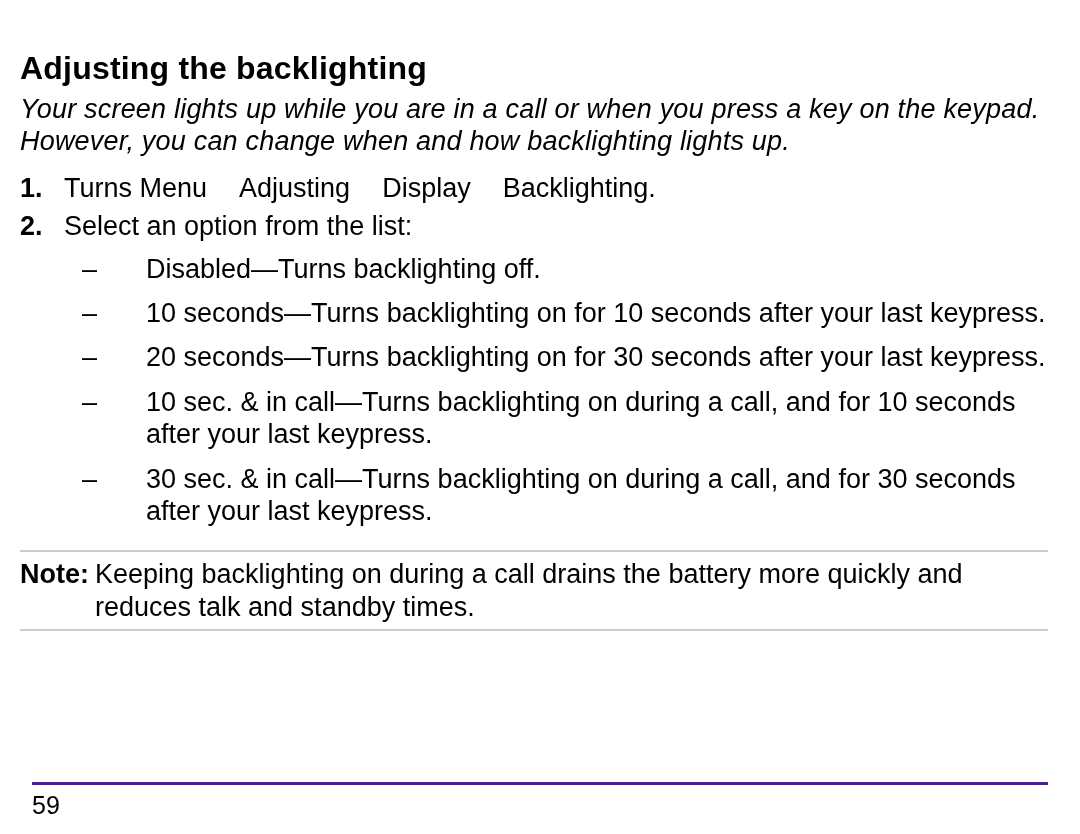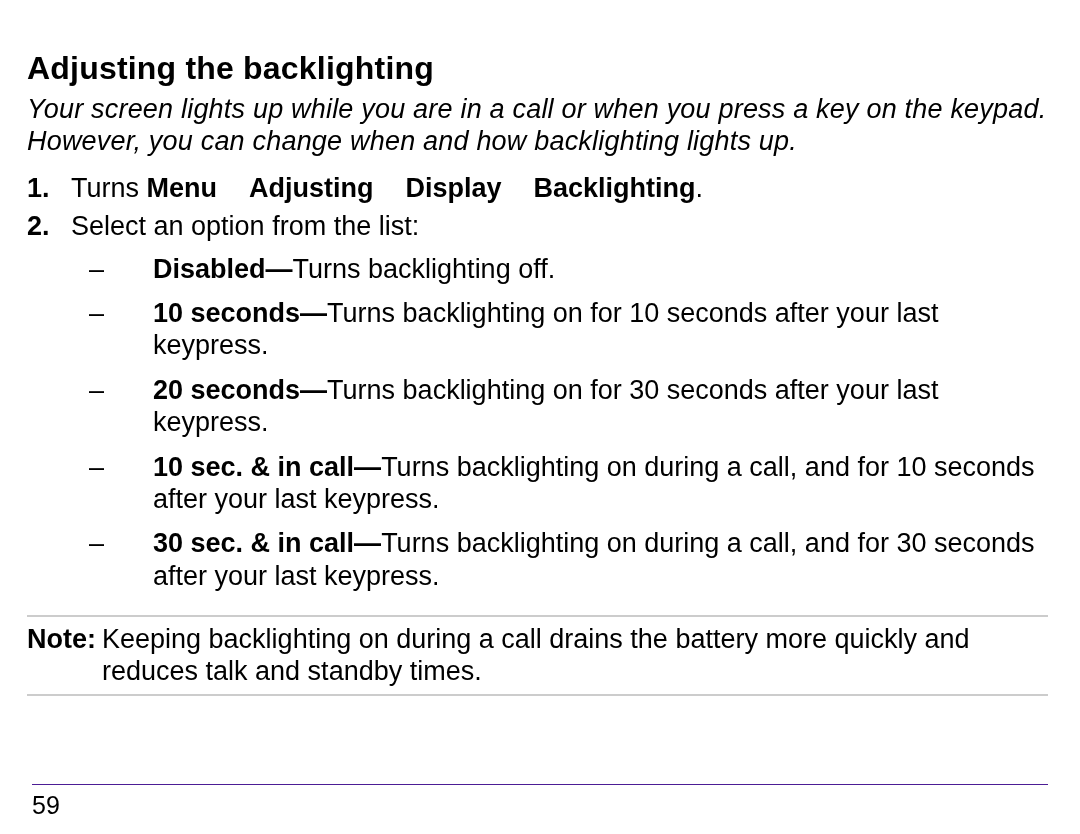--- a/index.html
+++ b/index.html
@@ -6,21 +6,21 @@
     margin: 0;
     padding: 0;
     background: #fff;
     color: #000;
     font-family: Arial, Helvetica, sans-serif;
   }
   .page {
     width: 1080px;
     height: 834px;
     box-sizing: border-box;
-    padding: 50px 32px 0 27px;
+    padding: 50px 32px 0 20px;
     position: relative;
   }
   h2.section-heading {
     font-size: 32px;
     font-weight: bold;
     margin: 0 0 6px 0;
     letter-spacing: 0.2px;
   }
   .intro {
     font-size: 27px;
@@ -39,21 +39,21 @@
     font-size: 27px;
     line-height: 1.2;
     margin-bottom: 6px;
   }
   .step-num {
     font-weight: bold;
     width: 44px;
     flex-shrink: 0;
   }
   .step-body { flex: 1; }
-  .bold { font-weight: bold; }
+  .bold { font-weight: normal; }
   .nav-gap { display: inline-block; width: 32px; }
   .options {
     list-style: none;
     padding: 0;
     margin-top: 10px;
   }
   .options > li {
     display: flex;
     font-size: 27px;
     line-height: 1.2;
@@ -83,21 +83,21 @@
     flex-shrink: 0;
     margin-right: 6px;
   }
   .note-text { flex: 1; }
 
   .footer {
     position: absolute;
     left: 32px;
     right: 32px;
     bottom: 14px;
-    border-top: 1px solid #4c1d95;
+    border-top: 3px solid #4c1d95;
     padding-top: 6px;
     display: flex;
     justify-content: space-between;
     font-size: 25px;
   }
 </style>
 </head>
 <body>
 
 <div class="page">

